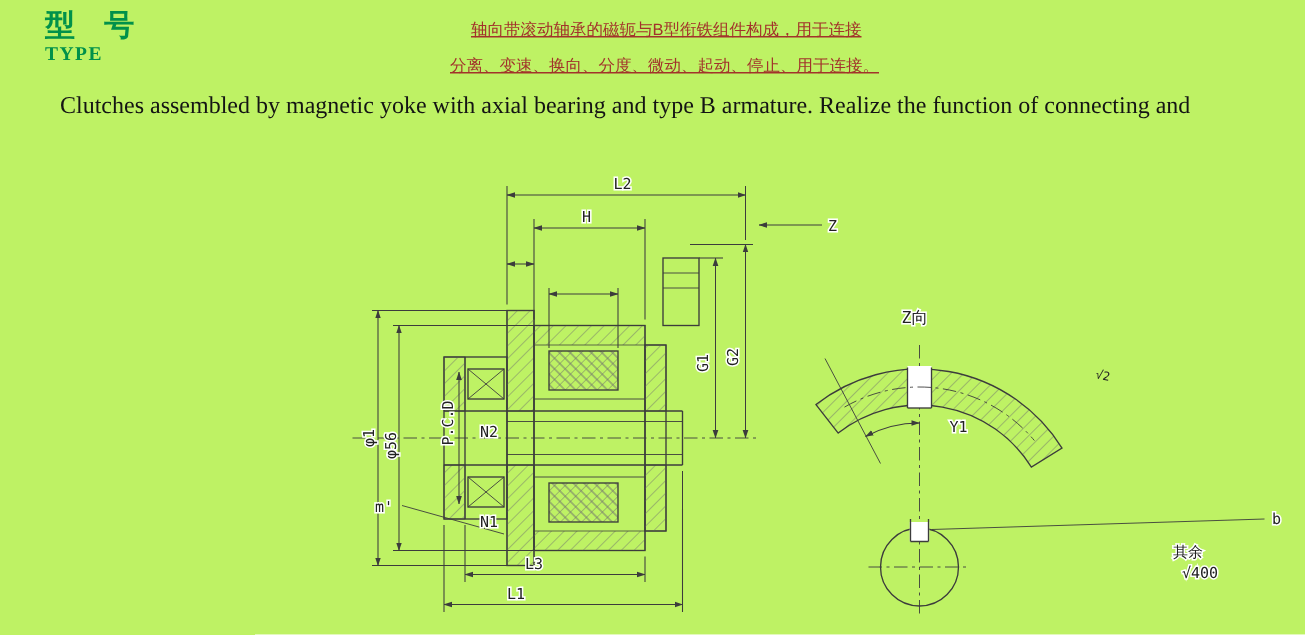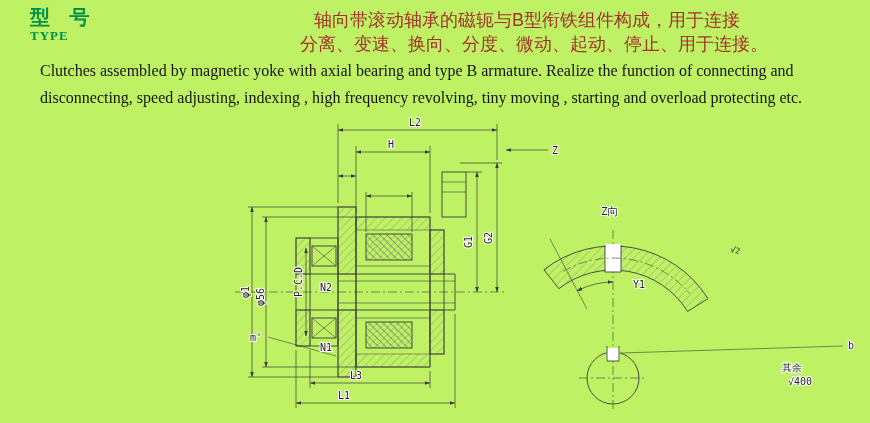--- a/index.html
+++ b/index.html
@@ -3,21 +3,21 @@
 <meta charset="utf-8">
 <style>
   html,body{margin:0;padding:0;background:#ffffff;}
   .page{position:relative;width:870px;height:423px;background:#bef264;overflow:hidden;
         font-family:"Liberation Sans","DejaVu Sans",sans-serif;}
   .type-block{position:absolute;left:30px;top:6px;color:#00914a;line-height:1.15;}
   .type-cn{font-size:20px;font-weight:bold;letter-spacing:7px;}
   .type-en{font-size:13px;font-weight:bold;font-family:"Liberation Serif","DejaVu Serif",serif;letter-spacing:1px;}
   .model{position:absolute;left:118px;top:19px;font-size:21px;font-weight:bold;color:#0e6b52;
          font-family:"Liberation Serif","DejaVu Serif","DejaVu Sans",serif;letter-spacing:1px;}
-  .desc-cn{position:absolute;left:300px;top:8px;width:470px;color:#a2332b;font-size:18px;line-height:24px;}
+  .desc-cn{position:absolute;left:300px;top:8px;width:470px;color:#a2332b;font-size:11px;line-height:24px;text-decoration:underline;}
   .desc-cn .l1{display:block;padding-left:14px;}
   .desc-cn .l2{display:block;}
   .desc-en{position:absolute;left:40px;top:57px;width:822px;color:#141414;font-size:16px;line-height:27px;
            font-family:"Liberation Serif","DejaVu Serif",serif;}
   svg{position:absolute;left:0;top:0;}
   .lbl{font:10px "DejaVu Sans Mono","Liberation Mono",monospace;fill:#222;
        paint-order:stroke;stroke:#ffffff;stroke-width:2px;}
   .lbl-big{font:11px "DejaVu Sans Mono","Liberation Mono",monospace;fill:#222;
        paint-order:stroke;stroke:#ffffff;stroke-width:2px;}
   .lbl-sm{font:8px "DejaVu Sans Mono","Liberation Mono",monospace;fill:#222;}
@@ -33,21 +33,20 @@
   </div>
 
 
   <div class="desc-cn">
     <span class="l1">轴向带滚动轴承的磁轭与B型衔铁组件构成，用于连接</span>
     <span class="l2">分离、变速、换向、分度、微动、起动、停止、用于连接。</span>
   </div>
 
   <div class="desc-en">
     <span>Clutches assembled by magnetic yoke with axial bearing and type B armature. Realize the function of connecting and</span><br>
-    <span>disconnecting, speed adjusting, indexing , high frequency revolving, tiny moving , starting and overload protecting etc.</span>
   </div>
 
   <svg width="870" height="423" viewBox="0 0 870 423">
     <defs>
       <pattern id="h1" patternUnits="userSpaceOnUse" width="6" height="6" patternTransform="rotate(45)">
         <line x1="0" y1="0" x2="0" y2="6" stroke="#6f6f6f" stroke-width="0.6"></line>
       </pattern>
       <pattern id="h2" patternUnits="userSpaceOnUse" width="5" height="5" patternTransform="rotate(45)">
         <line x1="0" y1="0" x2="0" y2="5" stroke="#6f6f6f" stroke-width="0.6"></line>
         <line x1="0" y1="2.5" x2="5" y2="2.5" stroke="#6f6f6f" stroke-width="0.6"></line>

